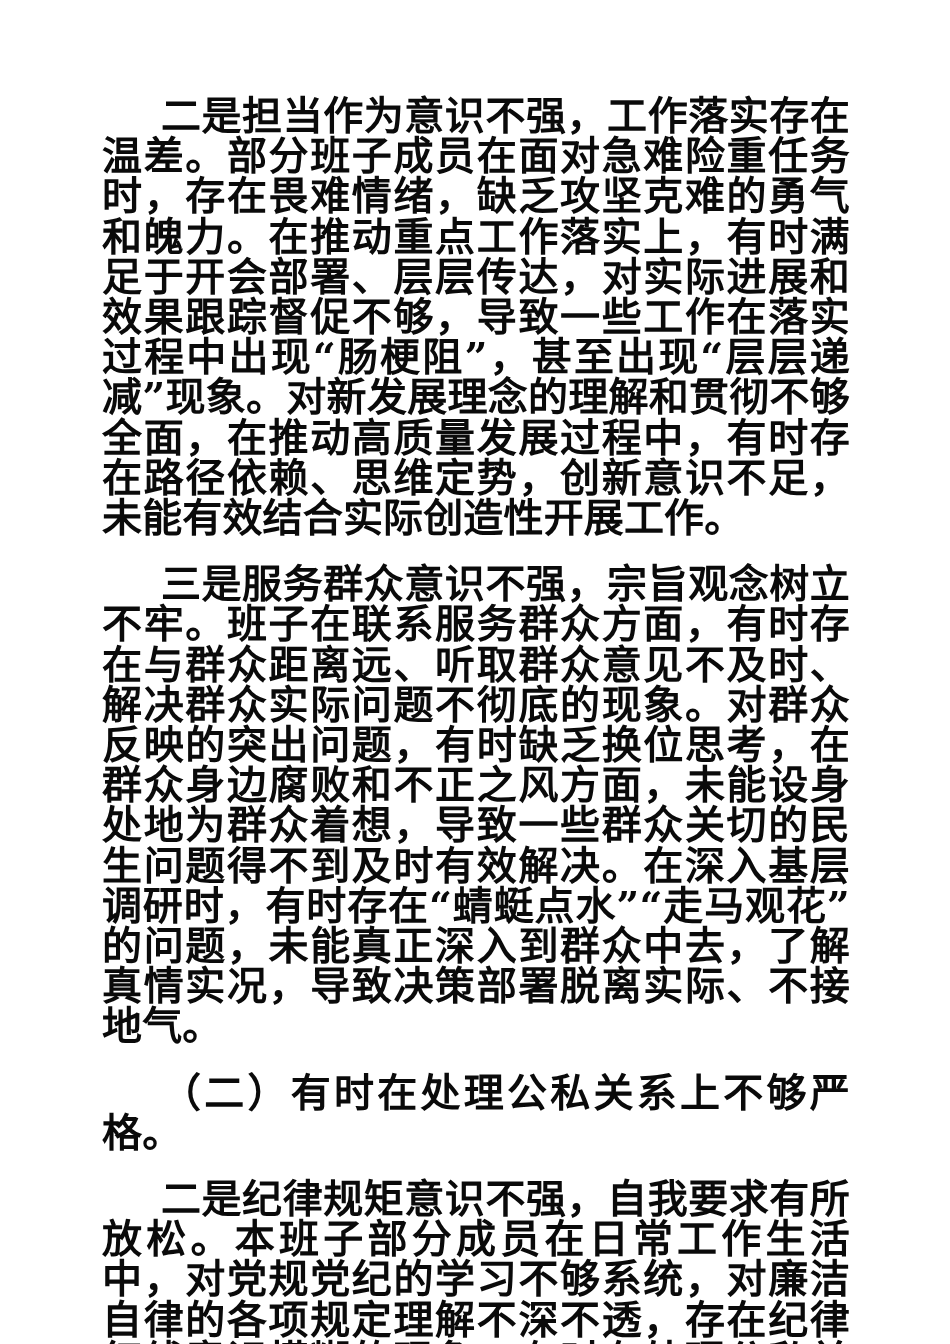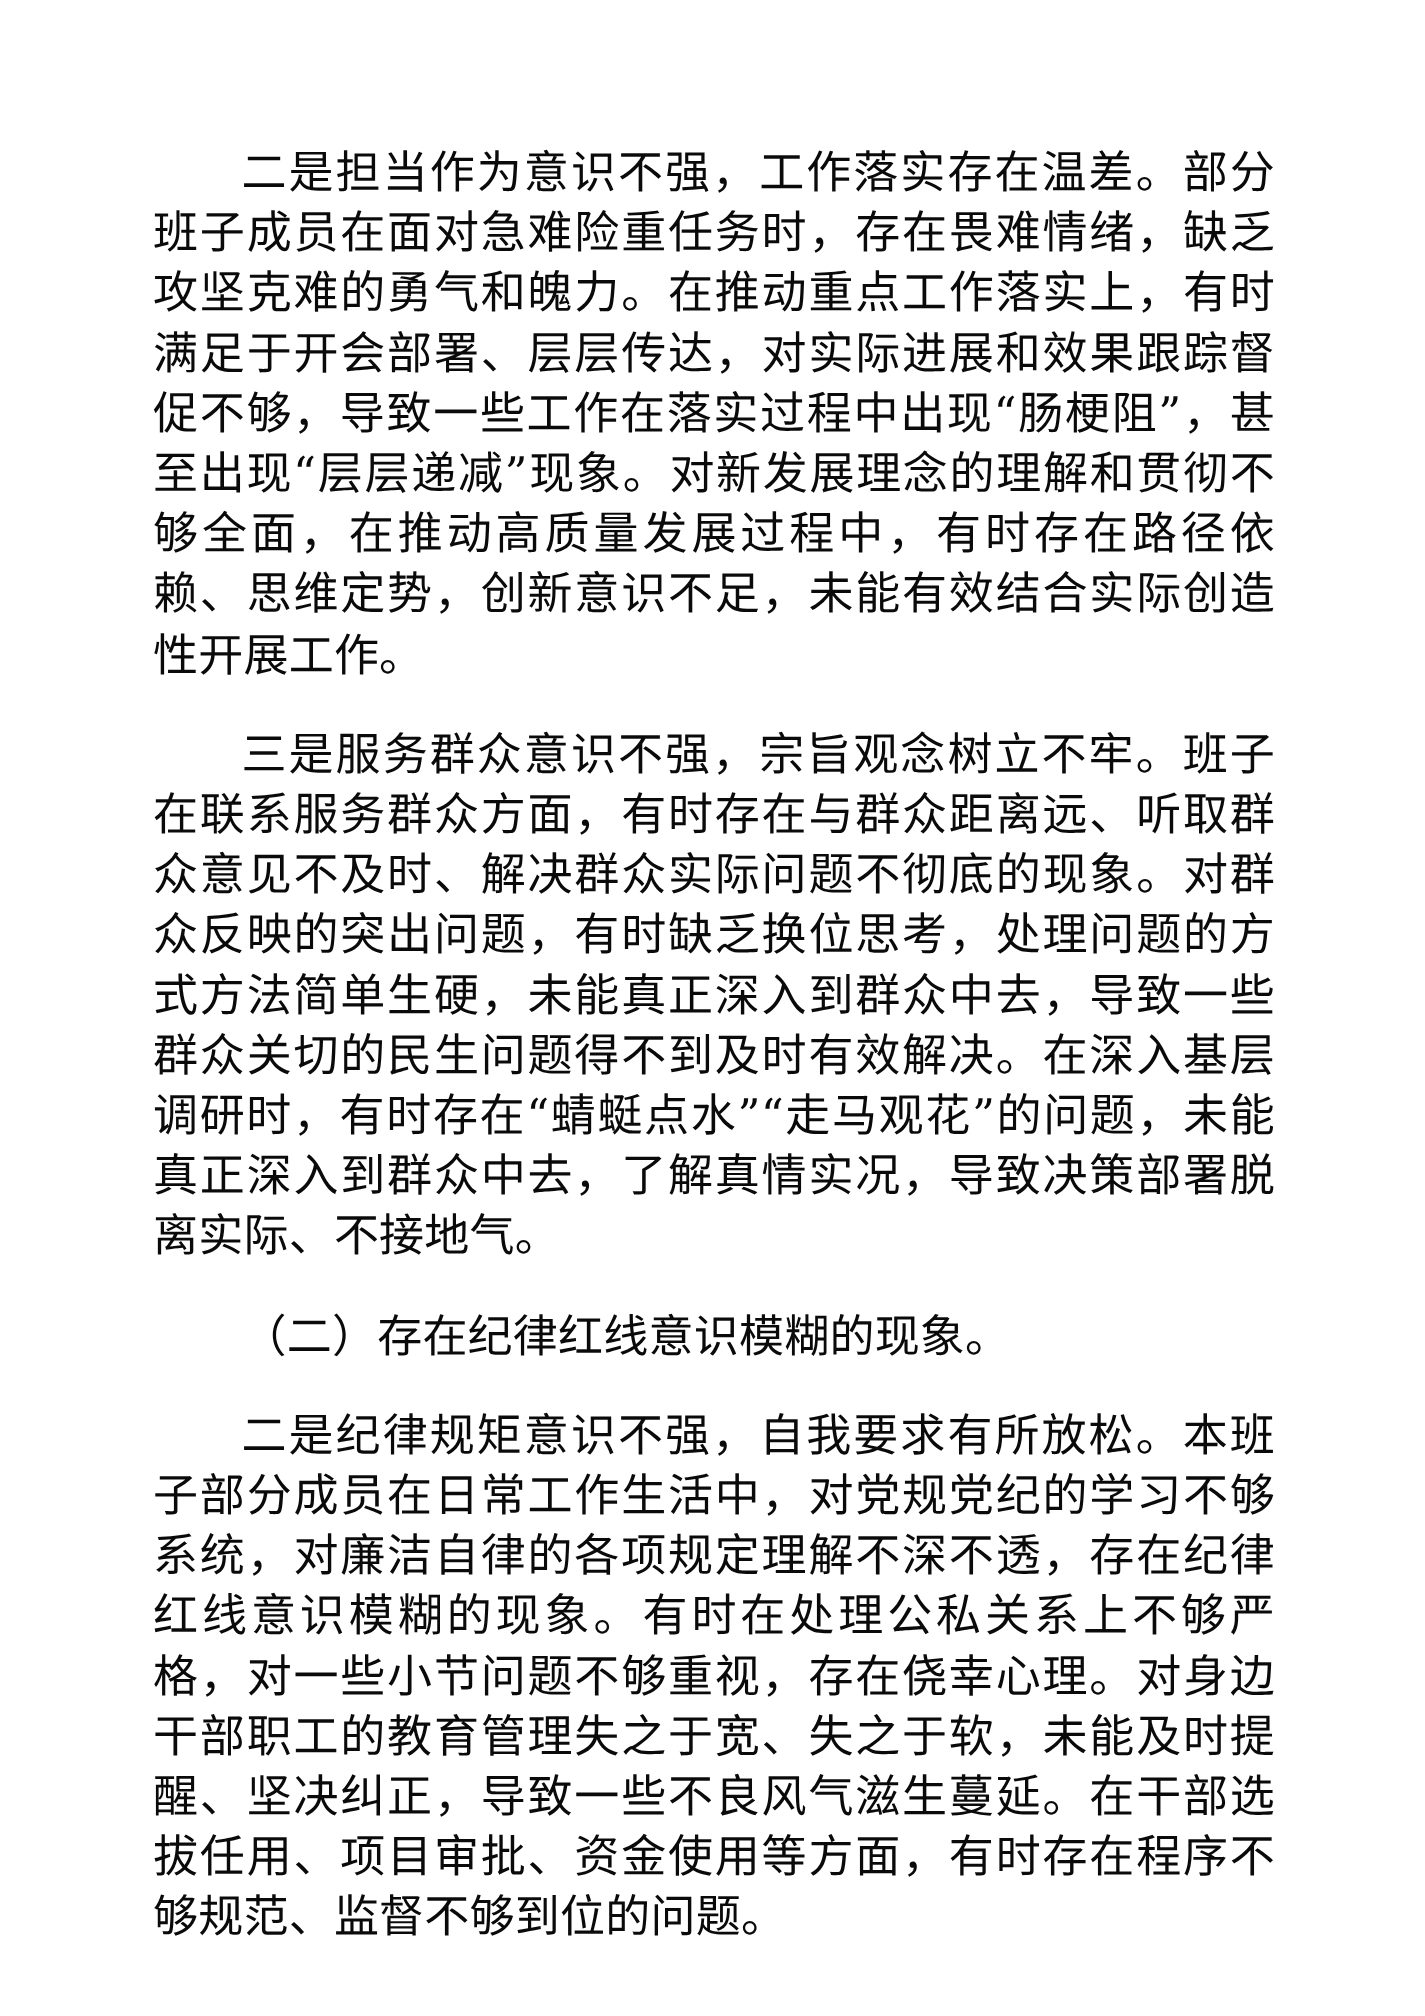--- a/index.html
+++ b/index.html
@@ -23,45 +23,45 @@
   .page-body {
     position: absolute;
     left: 102px;
     top: 96px;
     width: 748px;
   }
   p.para {
     margin: 0 0 0 0;
     padding: 0;
     font-family: "DejaVu Serif", "Liberation Serif", serif;
-    font-size: 30px;
+    font-size: 40px;
     line-height: 40.2px;
     color: #0a0a0a;
     text-align: justify;
     text-justify: inter-ideograph;
     text-indent: 59px;
     letter-spacing: 0.15px;
-    font-weight: 400;
+    font-weight: 700;
     -webkit-font-smoothing: antialiased;
     word-break: break-all;
     white-space: normal;
   }
   p.para + p.para {
     margin-top: 26px;
   }
 </style>
 </head>
 <body>
 
 <div class="page">
   <div class="page-body">
 
     <p class="para">二是担当作为意识不强，工作落实存在温差。部分班子成员在面对急难险重任务时，存在畏难情绪，缺乏攻坚克难的勇气和魄力。在推动重点工作落实上，有时满足于开会部署、层层传达，对实际进展和效果跟踪督促不够，导致一些工作在落实过程中出现“肠梗阻”，甚至出现“层层递减”现象。对新发展理念的理解和贯彻不够全面，在推动高质量发展过程中，有时存在路径依赖、思维定势，创新意识不足，未能有效结合实际创造性开展工作。</p>
 
-    <p class="para">三是服务群众意识不强，宗旨观念树立不牢。班子在联系服务群众方面，有时存在与群众距离远、听取群众意见不及时、解决群众实际问题不彻底的现象。对群众反映的突出问题，有时缺乏换位思考，处理问题的方式方法简单生硬，未能真正深入到群众中去，导致一些群众关切的民生问题得不到及时有效解决。在深入基层调研时，有时存在“蜻蜓点水”“走马观花”的问题，未能真正深入到群众中去，了解真情实况，导致决策部署脱离实际、不接地气。</p>
+    <p class="para">三是服务群众意识不强，宗旨观念树立不牢。班子在联系服务群众方面，有时存在与群众距离远、听取群众意见不及时、解决群众实际问题不彻底的现象。对群众反映的突出问题，有时缺乏换位思考，在群众身边腐败和不正之风方面，未能设身处地为群众着想，导致一些群众关切的民生问题得不到及时有效解决。在深入基层调研时，有时存在“蜻蜓点水”“走马观花”的问题，未能真正深入到群众中去，了解真情实况，导致决策部署脱离实际、不接地气。</p>
 
-    <p class="para">（二）存在纪律红线意识模糊的现象。</p>
+    <p class="para">（二）有时在处理公私关系上不够严格。</p>
 
 
     <p class="para">二是纪律规矩意识不强，自我要求有所放松。本班子部分成员在日常工作生活中，对党规党纪的学习不够系统，对廉洁自律的各项规定理解不深不透，存在纪律红线意识模糊的现象。有时在处理公私关系上不够严格，对一些小节问题不够重视，存在侥幸心理。对身边干部职工的教育管理失之于宽、失之于软，未能及时提醒、坚决纠正，导致一些不良风气滋生蔓延。在干部选拔任用、项目审批、资金使用等方面，有时存在程序不够规范、监督不够到位的问题。</p>
 
   </div>
 </div>
 
 </body></html>

